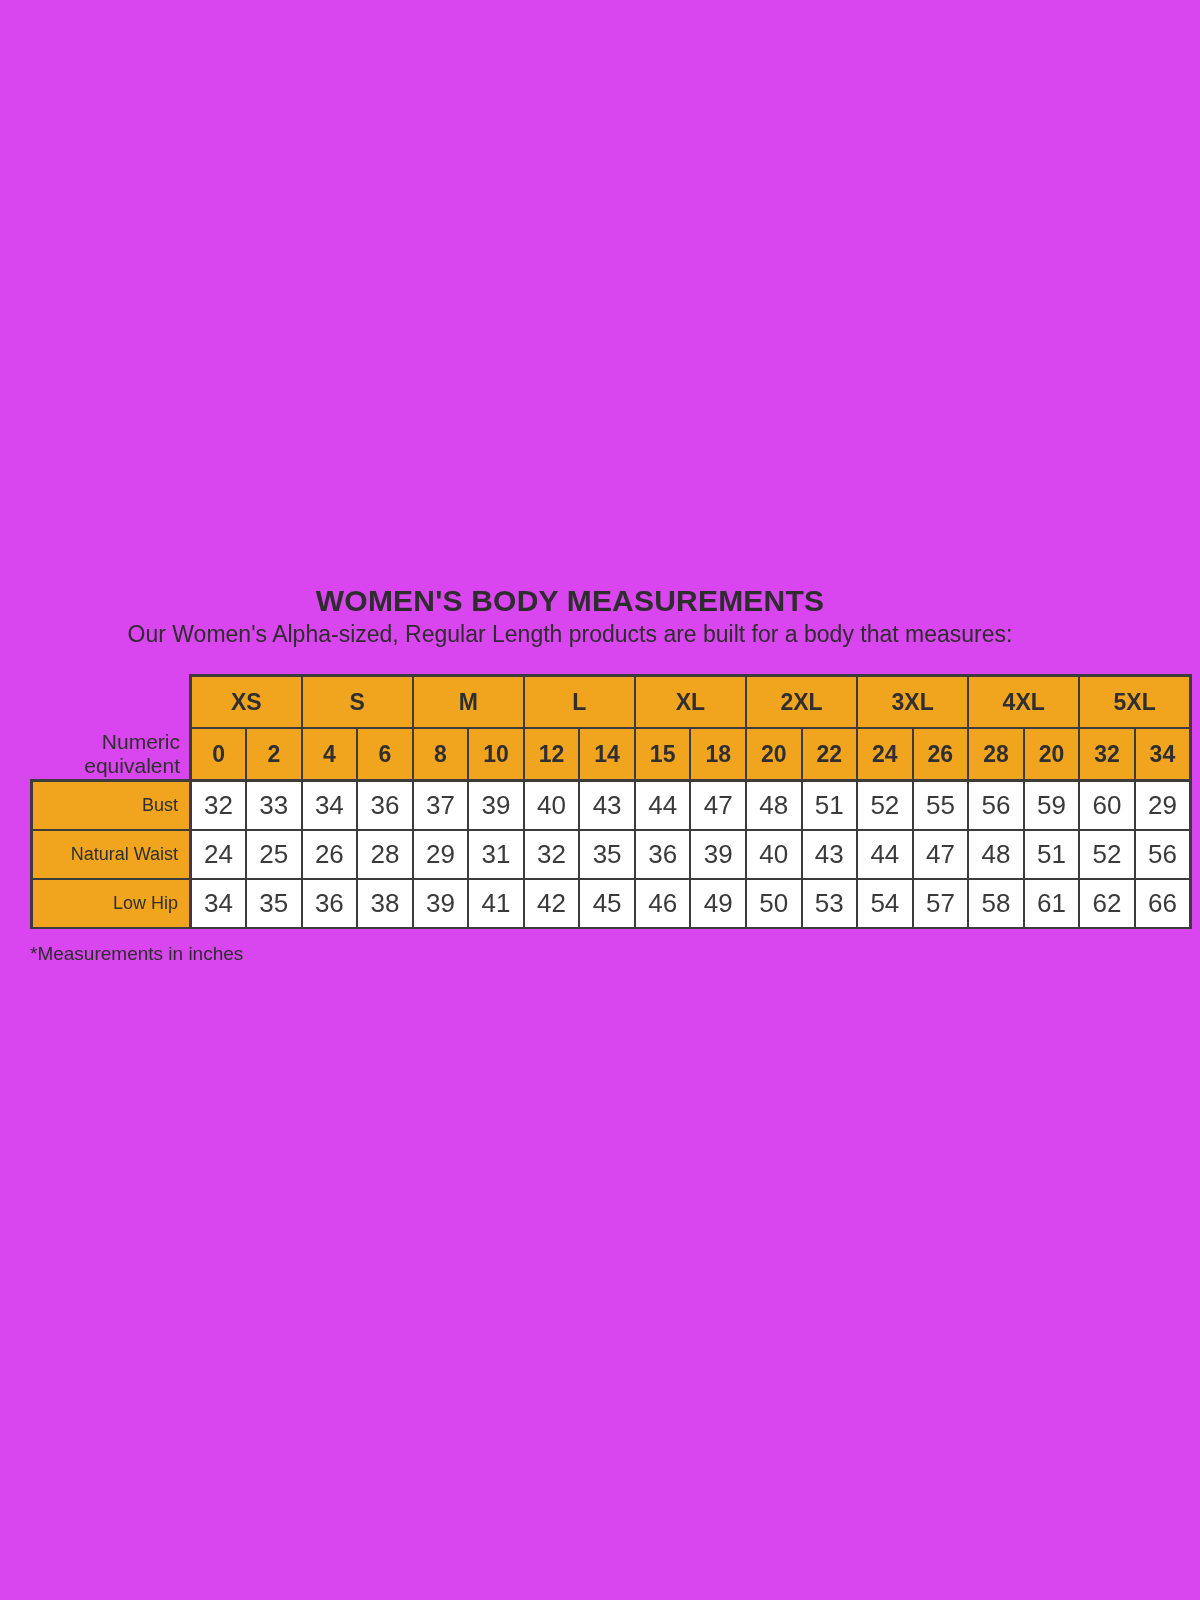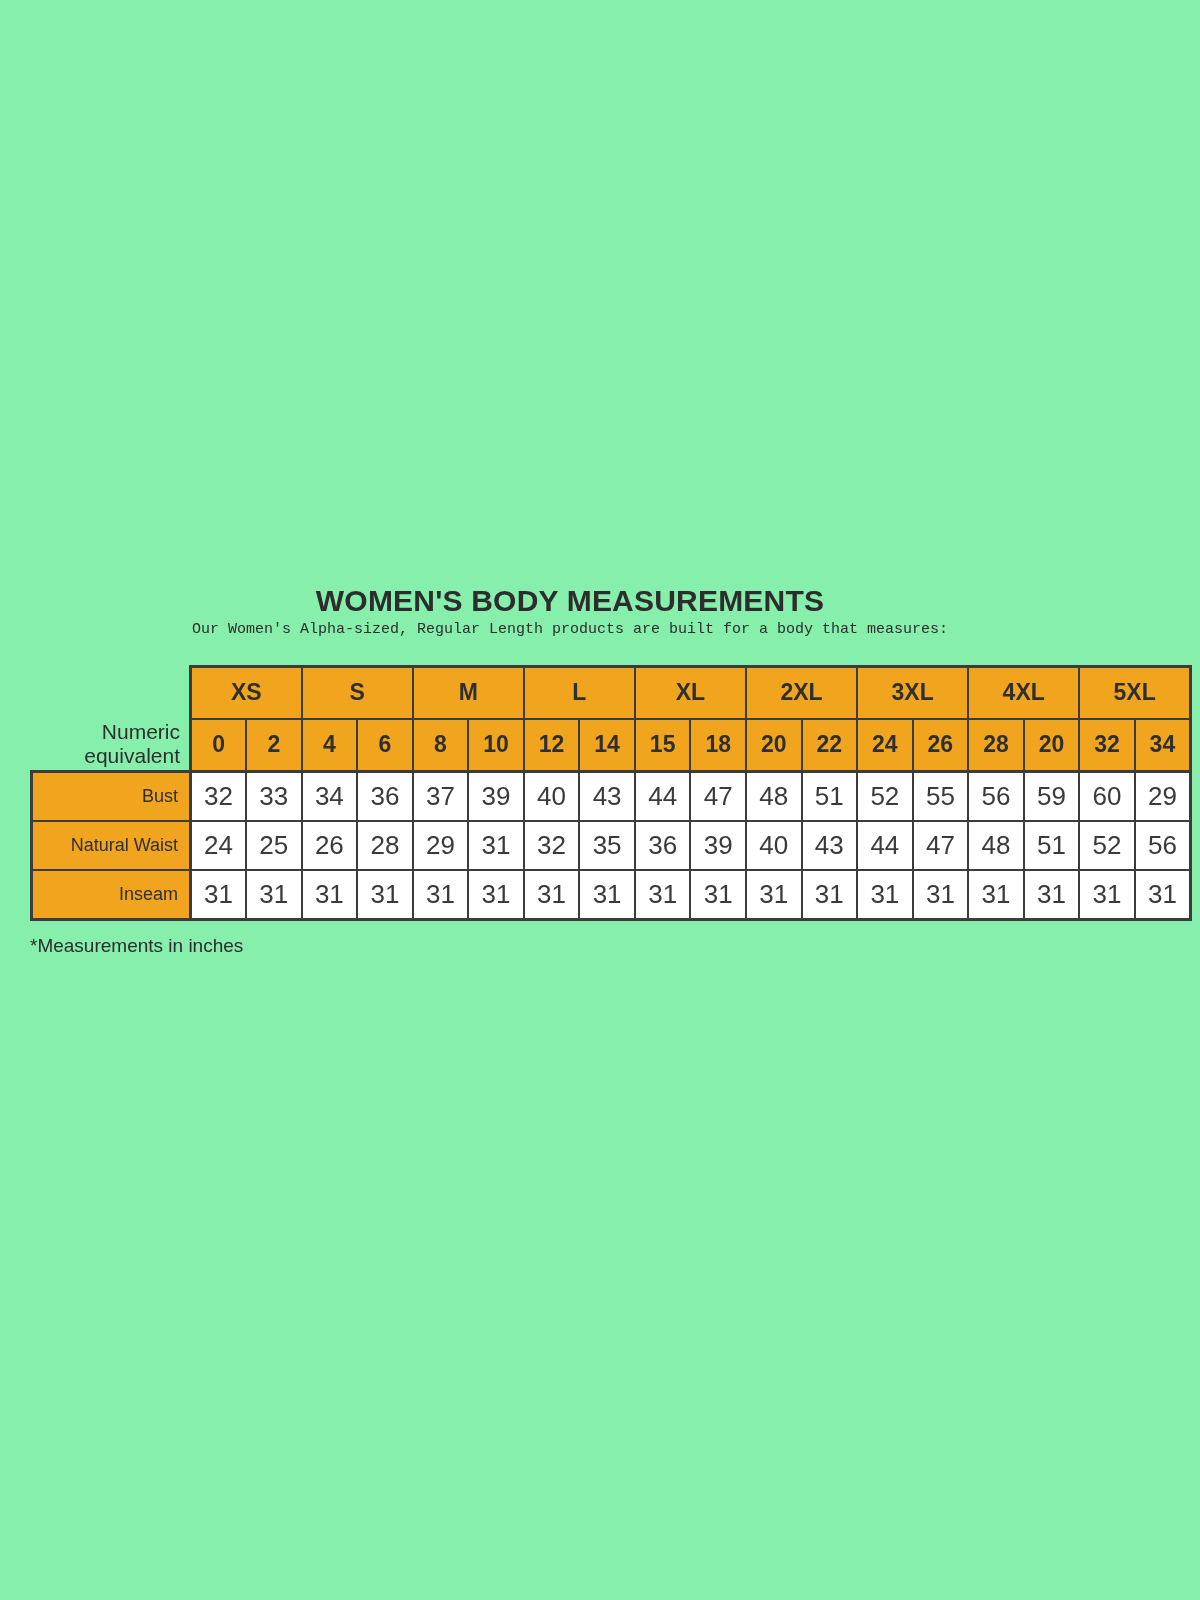--- a/index.html
+++ b/index.html
@@ -5,21 +5,21 @@
   html, body { margin: 0; padding: 0; }
   body {
     width: 1200px; height: 1600px;
     background: #ffffff;
     font-family: "Liberation Sans", sans-serif;
     color: #2e2e2e;
   }
   .sheet {
     position: relative;
     width: 1200px; height: 1600px;
-    background: #86efac;
+    background: #d946ef;
     overflow: hidden;
   }
   .content {
     position: absolute;
     left: 30px; top: 585px;
     width: 1122px;
   }
   .heading-wrap {
     width: 1080px;           
     text-align: center;
@@ -27,25 +27,24 @@
   .page-title {
     margin: 0;
     font-size: 30px;
     line-height: 1.05;
     font-weight: 700;
     letter-spacing: 0.2px;
     color: #2d2d2d;
   }
   .page-subtitle {
     margin: 4px 0 0 0;
-    font-size: 15px;
+    font-size: 23px;
     line-height: 1.2;
     font-weight: 400;
     color: #2d2d2d;
-    font-family: Liberation Mono, monospace;
   }
   table.size-chart {
     border-collapse: collapse;
     table-layout: fixed;
     width: 1162px;
     margin-top: 26px;
   }
   th, td {
     padding: 0;
     text-align: center;
@@ -211,37 +210,37 @@
             <td class="val">40</td>
             <td class="val">43</td>
             <td class="val">44</td>
             <td class="val">47</td>
             <td class="val">48</td>
             <td class="val">51</td>
             <td class="val">52</td>
             <td class="val last">56</td>
           </tr>
           <tr>
-            <th class="rowlabel bottom">Inseam</th>
-            <td class="val bottom">31</td>
-            <td class="val bottom">31</td>
-            <td class="val bottom">31</td>
-            <td class="val bottom">31</td>
-            <td class="val bottom">31</td>
-            <td class="val bottom">31</td>
-            <td class="val bottom">31</td>
-            <td class="val bottom">31</td>
-            <td class="val bottom">31</td>
-            <td class="val bottom">31</td>
-            <td class="val bottom">31</td>
-            <td class="val bottom">31</td>
-            <td class="val bottom">31</td>
-            <td class="val bottom">31</td>
-            <td class="val bottom">31</td>
-            <td class="val bottom">31</td>
-            <td class="val bottom">31</td>
-            <td class="val bottom last">31</td>
+            <th class="rowlabel">Low Hip</th>
+            <td class="val">34</td>
+            <td class="val">35</td>
+            <td class="val">36</td>
+            <td class="val">38</td>
+            <td class="val">39</td>
+            <td class="val">41</td>
+            <td class="val">42</td>
+            <td class="val">45</td>
+            <td class="val">46</td>
+            <td class="val">49</td>
+            <td class="val">50</td>
+            <td class="val">53</td>
+            <td class="val">54</td>
+            <td class="val">57</td>
+            <td class="val">58</td>
+            <td class="val">61</td>
+            <td class="val">62</td>
+            <td class="val last">66</td>
           </tr>
         </tbody>
     </table>
     <p class="footnote">*Measurements in inches</p>
   </div>
 </div>
 
 </body></html>

